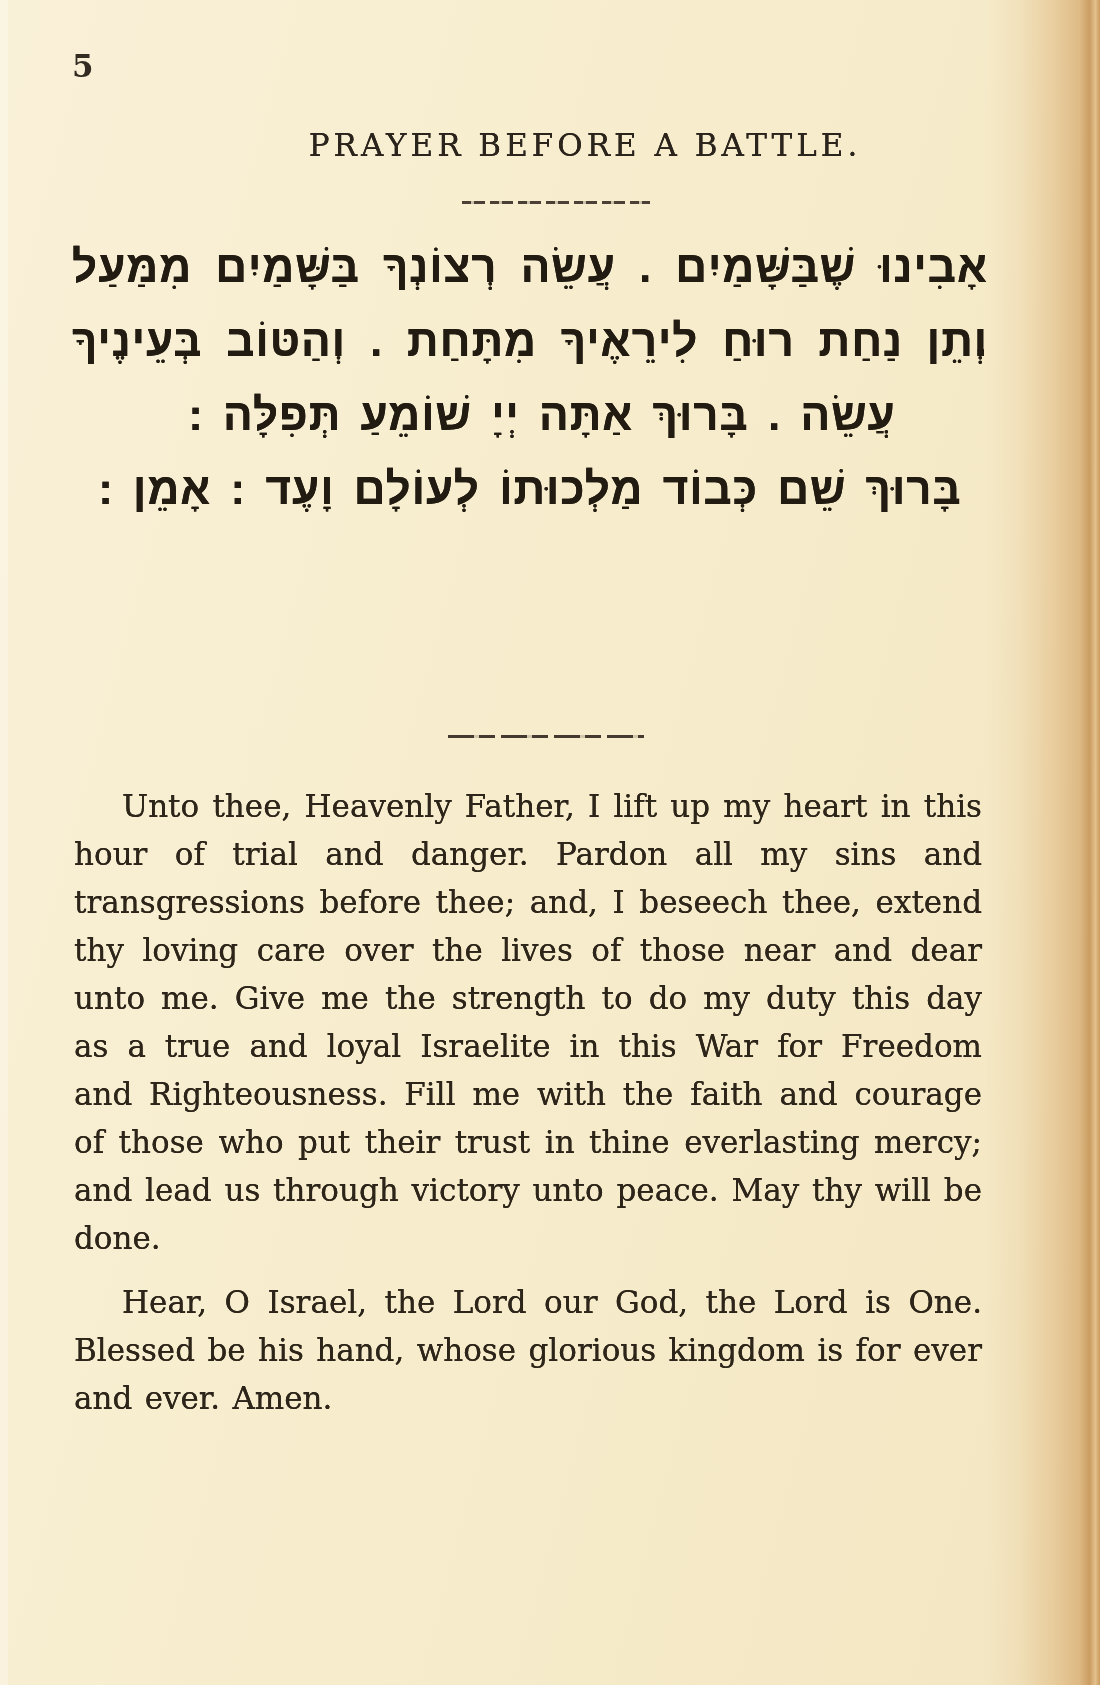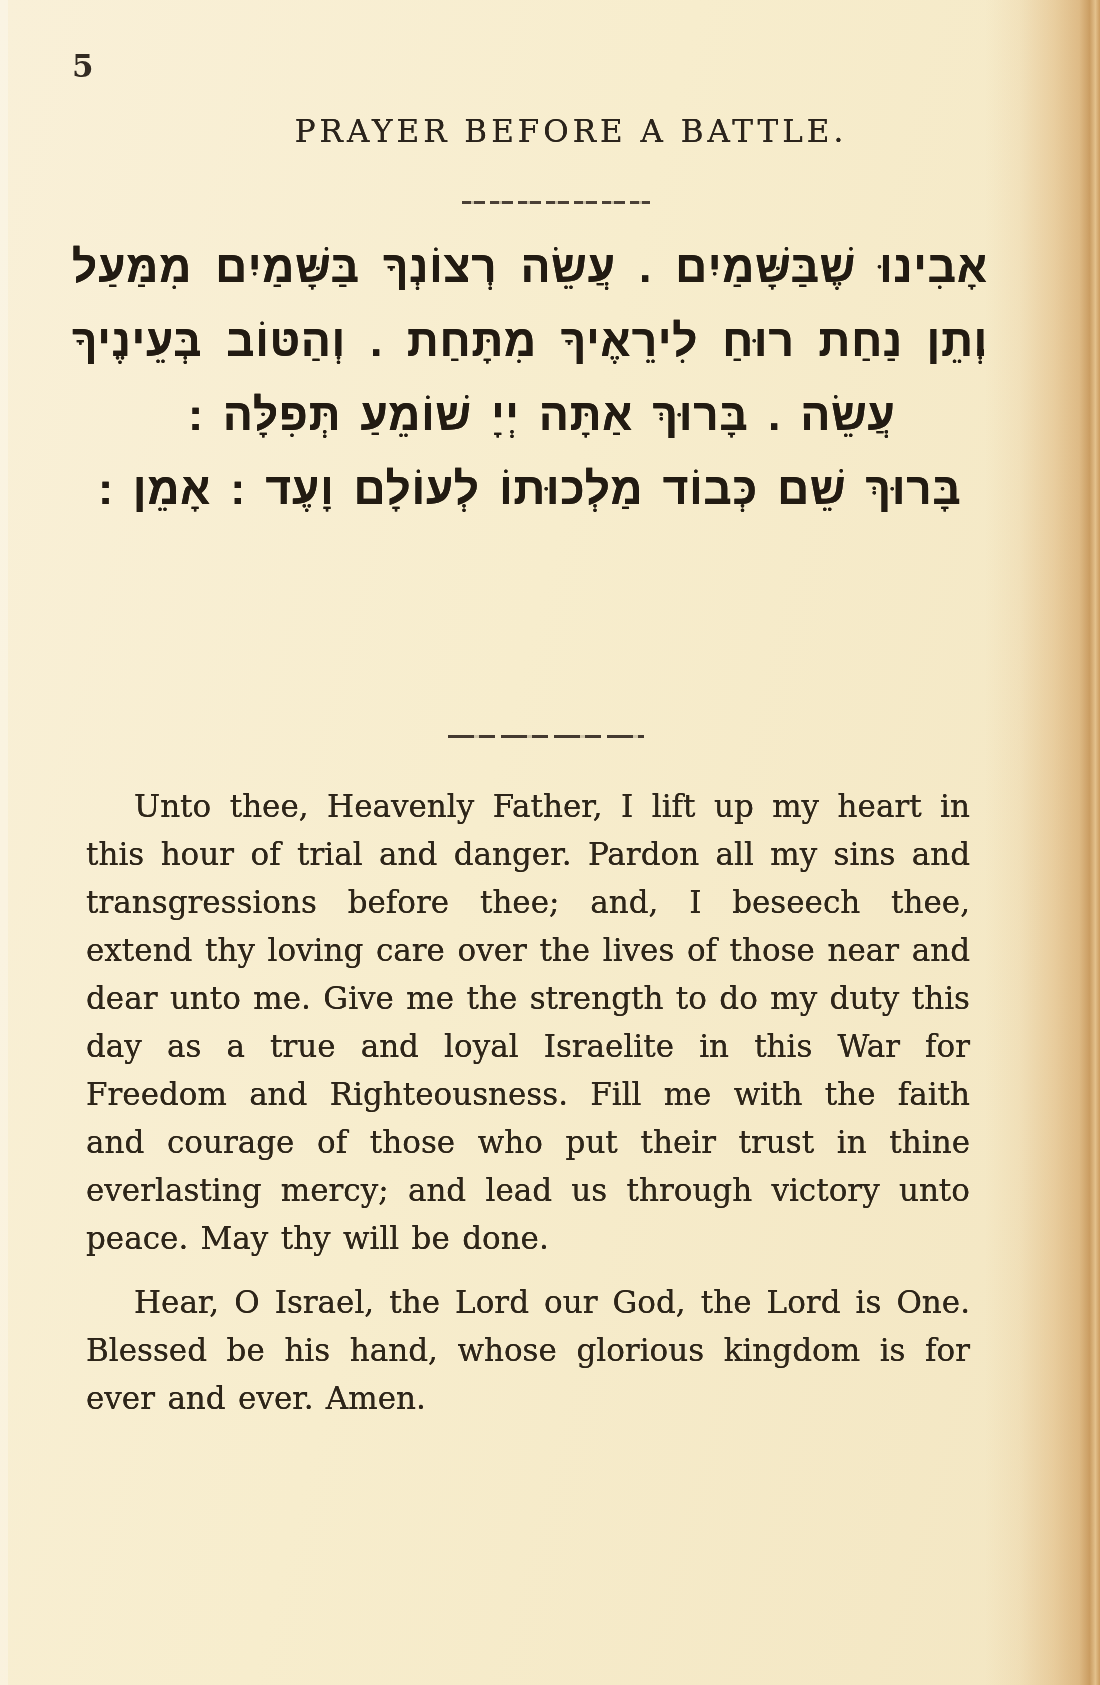--- a/index.html
+++ b/index.html
@@ -25,21 +25,21 @@
   }
   .left-light{
     position:absolute;top:0;left:0;width:8px;height:100%;
     background:rgba(255,255,255,0.28);
   }
   .page-number{
     position:absolute;top:48px;left:72px;
     font-size:31px;font-weight:bold;color:#332b22;
   }
   .title{
-    position:absolute;top:112px;left:80px;width:980px;margin:1px;
+    position:absolute;top:112px;left:80px;width:980px;margin:15px;
     text-align:center;
     font-size:31px;font-weight:normal;letter-spacing:4px;
     color:#2b241c;
     text-shadow:0 0 0.6px #2b241c;
   }
   .divider{position:absolute;height:3px;}
   .divider-1{
     top:201px;left:462px;width:188px;
     background:repeating-linear-gradient(90deg,
       #4a4036 0 9px,rgba(74,64,54,.25) 9px 12px,
@@ -73,21 +73,21 @@
   .heb-line.endflush{text-align:center;}
   .heb-line.offset{padding-left:24px;}
   .english{
     position:absolute;top:782px;left:70px;width:916px;
     font-size:31px;line-height:48px;
     text-align:justify;
     word-spacing:2.5px;
     color:#2d2519;
     text-shadow:0 0 0.4px #2d2519;
   }
-  .english p{margin:0 16px 16px;text-indent:48px;}
+  .english p{margin:0 4px 16px;text-indent:48px;}
 </style>
 </head>
 <body>
 
 <div class="page">
 
   <div class="left-light"></div>
 
   <div class="page-number">5</div>
 

